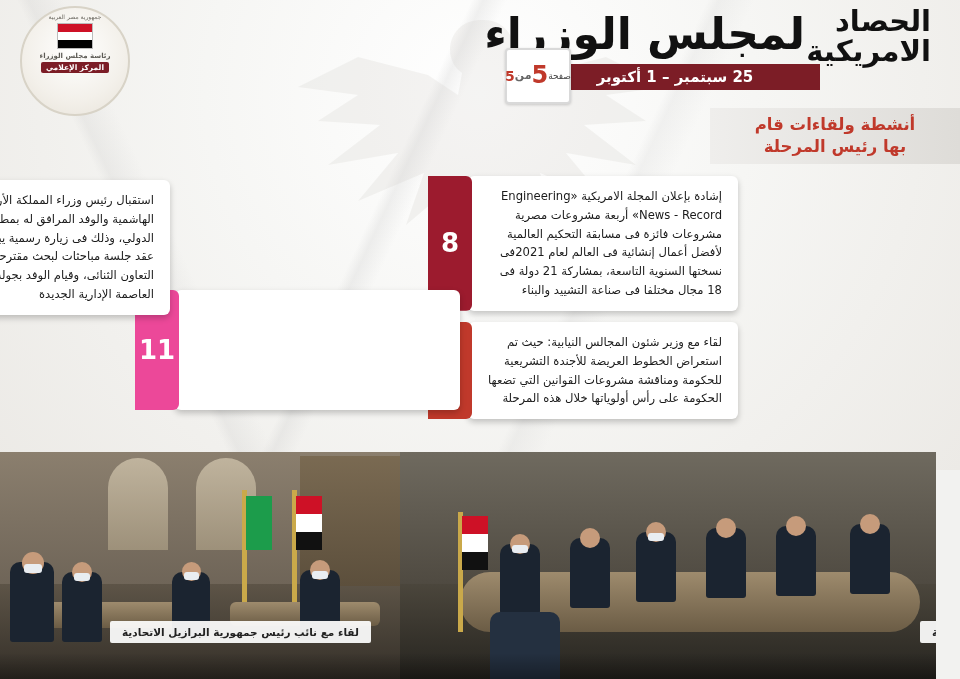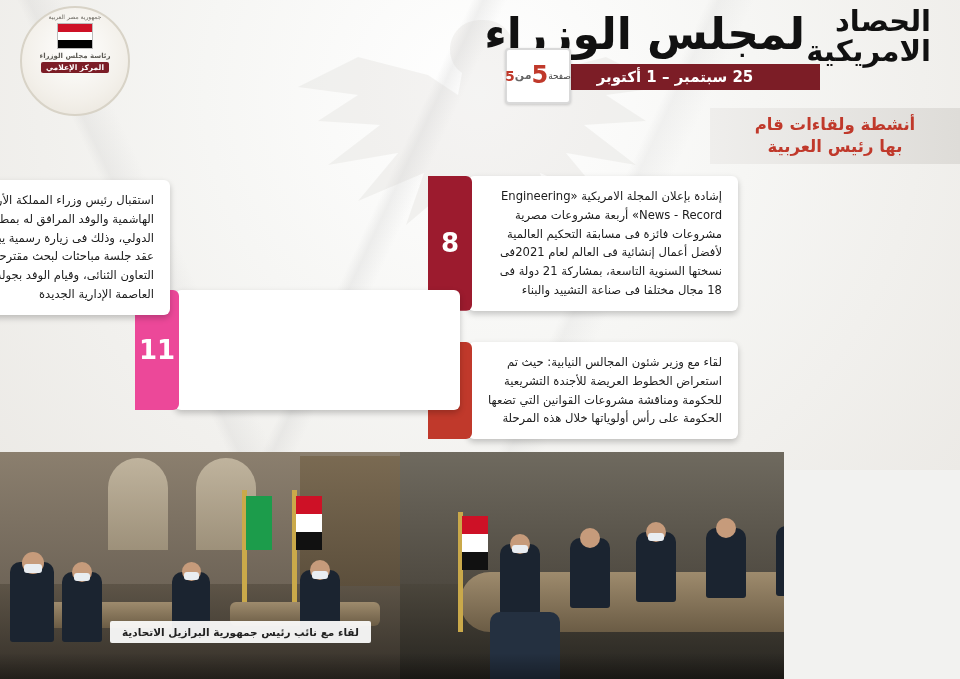--- a/index.html
+++ b/index.html
@@ -93,33 +93,33 @@
     display:flex;align-items:center;justify-content:center;
     color:#fff;font-size:26px;font-weight:bold;
   }
 
   
   #card8{right:222px;top:176px;width:270px;min-height:110px;background:#fff;
          border-right:0;}
   #card8 .num-tab{left:-40px;background:#9c1b2e;width:44px;border-radius:0 6px 6px 0;
     clip-path:polygon(0 0,100% 0,100% 100%,0 100%);}
   
-  #card9{right:222px;top:322px;width:270px;min-height:96px;background:#fff;margin-top:20px;}
+  #card9{right:222px;top:322px;width:270px;min-height:96px;background:#fff;}
   #card9 .num-tab{left:-40px;background:#c0392b;width:44px;border-radius:0 6px 6px 0;}
   
   #card10{right:520px;top:146px;width:262px;min-height:100px;background:#fff;}
   #card10 .num-tab{left:-40px;background:#1aa39c;width:44px;border-radius:0 6px 6px 0;}
   
   #card11{right:500px;top:290px;width:285px;min-height:120px;background:#fff;}
   #card11 .num-tab{left:-40px;background:#8e1d2e;width:44px;border-radius:0 6px 6px 0;}
   
   #card12{right:790px;top:180px;width:238px;min-height:116px;background:#fff;}
 
   
-  .photos{position:absolute;left:0;top:452px;width:784px;height:227px;overflow:hidden;}
+  .photos{position:absolute;left:0;top:452px;width:936px;height:227px;overflow:hidden;}
   .ph{position:absolute;top:0;height:227px;overflow:hidden;}
   .ph-left{left:0;width:400px;
     background:linear-gradient(180deg,#6d6356 0%,#544c42 42%,#3b352d 100%);}
   .ph-right{left:400px;width:560px;
     background:linear-gradient(180deg,#5d5b57 0%,#47443f 40%,#2e2c28 100%);}
 
   .room-wall{position:absolute;left:0;top:0;width:100%;height:58%;
     background:linear-gradient(180deg,#8b7f6e,#6f6558);}
   .room-floor{position:absolute;left:0;bottom:0;width:100%;height:42%;
     background:linear-gradient(180deg,#5d5447,#342f28);}
@@ -185,21 +185,21 @@
     <div class="page-badge">
       <span class="cap">صفحة</span>
       <span class="num">5</span>
       <span class="num" style="font-size:11px;color:#666;">من</span>
       <span class="num" style="font-size:14px;">5</span>
     </div>
   </div>
 
   <div class="section-title">
     <span>أنشطة ولقاءات قام</span>
-    <span>بها رئيس العربية</span>
+    <span>بها رئيس المرحلة</span>
   </div>
 
   <div class="card" id="card8">
     <span class="num-tab" style="background: rgb(156, 27, 46);">8</span>
     <span class="txt">إشادة بإعلان المجلة الامريكية «Engineering News - Record» أربعة مشروعات مصرية مشروعات فائزة فى مسابقة التحكيم العالمية لأفضل أعمال إنشائية فى العالم لعام 2021فى نسختها السنوية التاسعة، بمشاركة 21 دولة فى 18 مجال مختلفا فى صناعة التشييد والبناء</span>
   </div>
 
   <div class="card" id="card9">
     <span class="num-tab" style="background: rgb(192, 57, 43);">9</span>
     <span class="txt">لقاء مع وزير شئون المجالس النيابية: حيث تم استعراض الخطوط العريضة للأجندة التشريعية للحكومة ومناقشة مشروعات القوانين التي تضعها الحكومة على رأس أولوياتها خلال هذه المرحلة</span>

